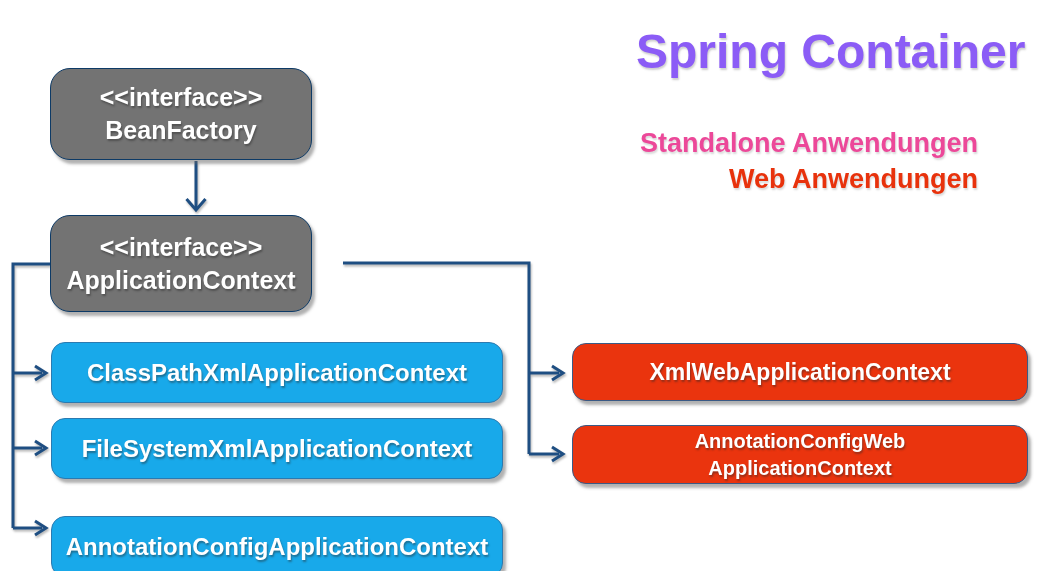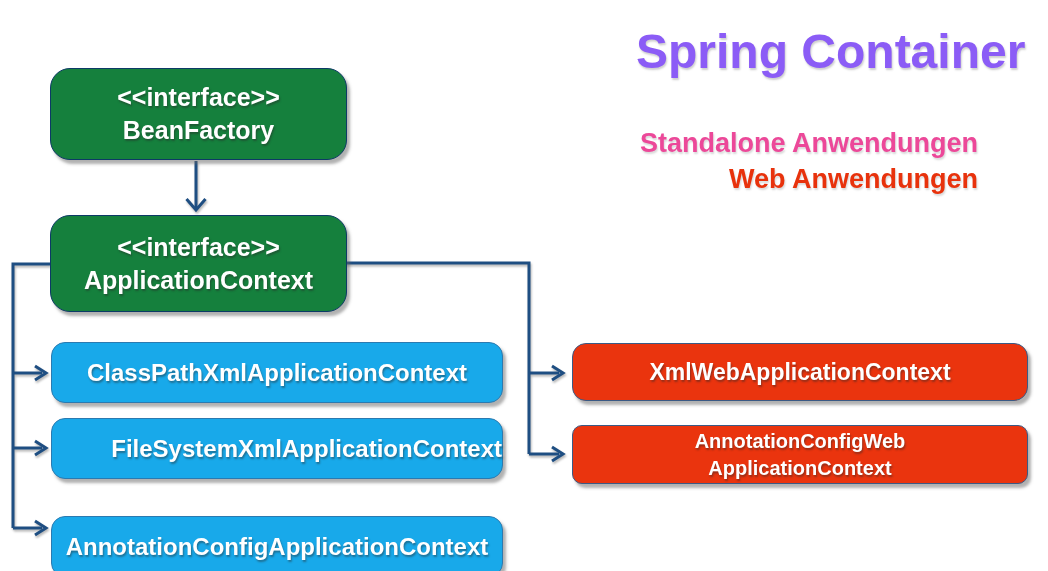--- a/index.html
+++ b/index.html
@@ -38,27 +38,27 @@
     flex-direction: column;
     align-items: center;
     justify-content: center;
     text-align: center;
     color: #ffffff;
     box-shadow: 3px 4px 3px rgba(100,100,100,0.5);
     text-shadow: 1px 2px 2px rgba(40,40,40,0.45);
     box-sizing: border-box;
   }
   .iface {
-    background: #15803d;
+    background: #737373;
     border: 1px solid #0d3a66;
     border-radius: 20px;
     font-size: 25px;
     line-height: 33px;
     left: 50px;
-    width: 297px;
+    width: 262px;
   }
   .standalone {
     background: #18a9ea;
     border: 1.5px solid #2b7ab0;
     border-radius: 14px;
     font-size: 24px;
     left: 51px;
     width: 452px;
     height: 61px;
   }
@@ -66,24 +66,24 @@
     background: #ea340e;
     border: 1.5px solid #3a5a85;
     border-radius: 14px;
     left: 572px;
     width: 456px;
     text-align: right;
   }
   #bean-factory     { top: 68px;  height: 92px; }
   #application-context { top: 215px; height: 97px; }
   #standalone-0 { top: 342px; }
-  #standalone-1 { top: 418px; align-items: flex-end; }
+  #standalone-1 { top: 418px; }
   #standalone-2 { top: 516px; }
   #web-0 { top: 343px; height: 58px; font-size: 23px; }
-  #web-1 { top: 425px; height: 59px; font-size: 20px; line-height: 27px; border-radius: 10px; }
+  #web-1 { top: 425px; height: 59px; font-size: 20px; line-height: 27px; }
   #page-title {
     position: absolute;
     left: 636px;
     top: 24px;
     font-size: 48px;
     color: #8b5cf6;
     white-space: nowrap;
     text-shadow: 1px 2px 2px rgba(60,60,60,0.25);
   }
   #legend {

